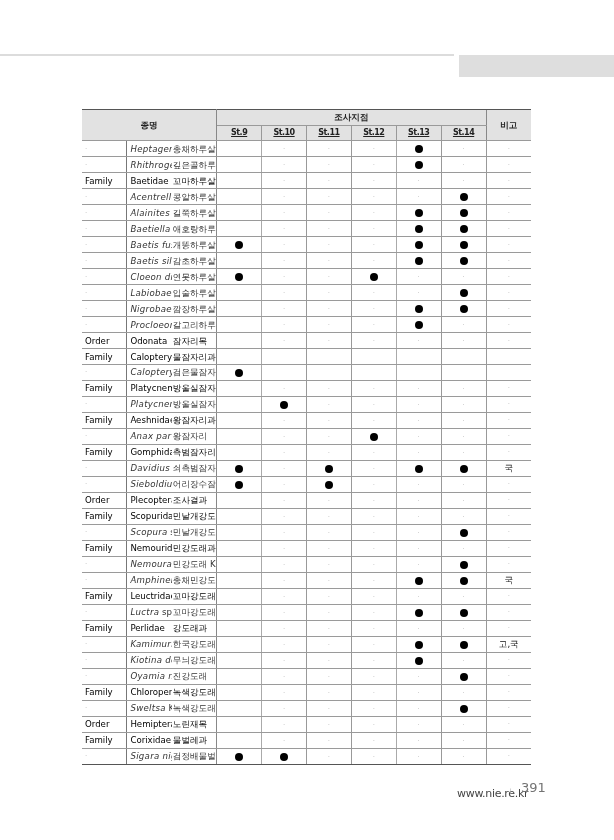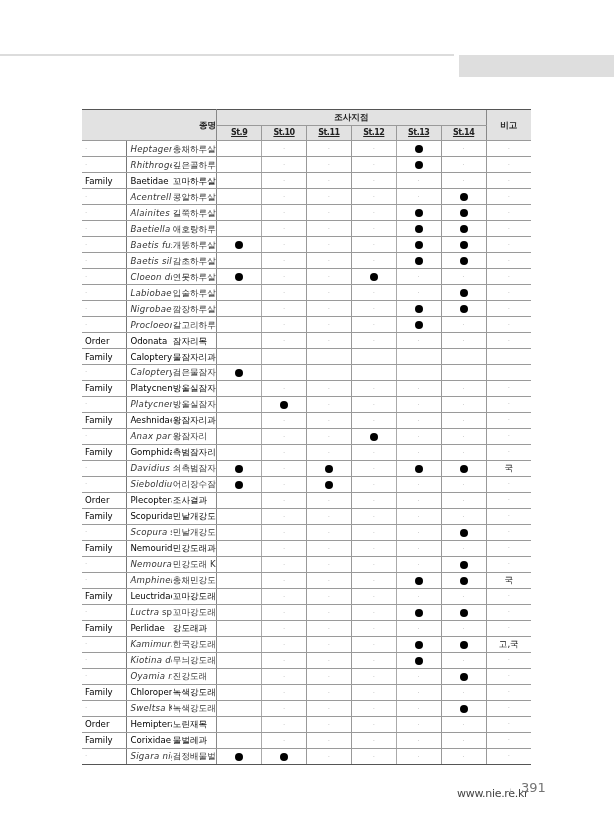--- a/index.html
+++ b/index.html
@@ -35,21 +35,21 @@
 </head>
 <body>
 
 <div class="top-rule"></div>
 <div class="chapter">Ⅱ. 조사결과</div>
 <div class="chapter-tab"></div>
 
 <table class="species">
   <thead>
     <tr>
-      <th class="h-name" colspan="3" rowspan="2" style="border-right:1.5px solid #888;text-align:right;">종명</th>
+      <th class="h-name" colspan="3" rowspan="2" style="border-right:1.5px solid #888;">종명</th>
       <th colspan="6">조사지점</th>
       <th class="c-note" rowspan="2">비고</th>
     </tr>
     <tr>
       <th class="c-st">St.9</th>
       <th class="c-st">St.10</th>
       <th class="c-st">St.11</th>
       <th class="c-st">St.12</th>
       <th class="c-st">St.13</th>
       <th class="c-st">St.14</th>

